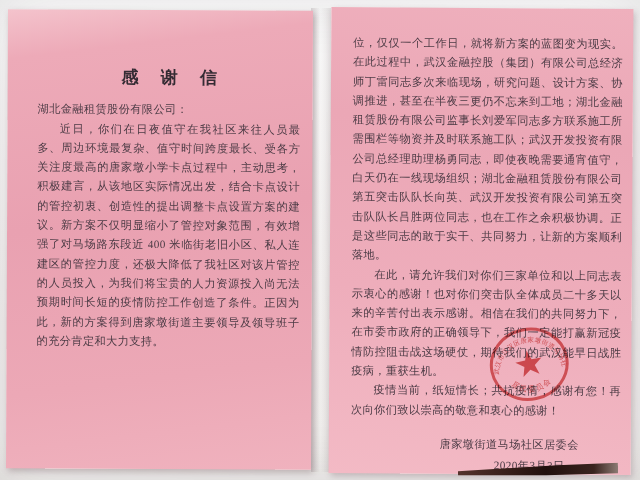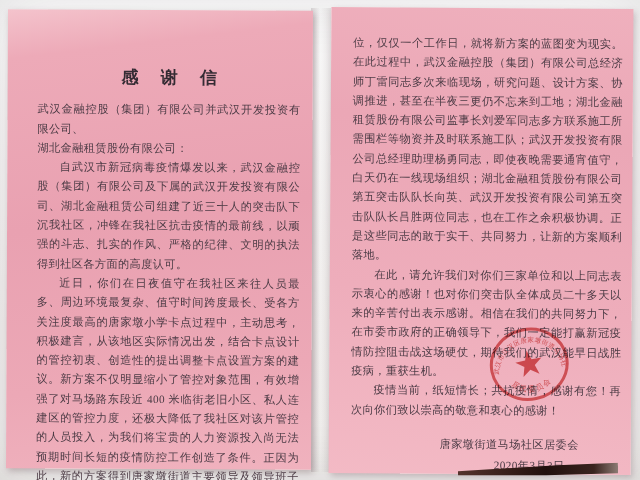--- a/index.html
+++ b/index.html
@@ -70,23 +70,21 @@
 </style>
 </head>
 <body>
 
 <div class="photo">
 
   <div class="gap-shadow"></div>
 
   <div class="page page-left">
     <div class="title">感 谢 信</div>
-    <p class="noindent">武汉金融控股（集团）有限公司并武汉开发投资有限公司、</p>
     <p class="noindent">湖北金融租赁股份有限公司：</p>
-    <p>自武汉市新冠病毒疫情爆发以来，武汉金融控股（集团）有限公司及下属的武汉开发投资有限公司、湖北金融租赁公司组建了近三十人的突击队下沉我社区，冲锋在我社区抗击疫情的最前线，以顽强的斗志、扎实的作风、严格的纪律、文明的执法得到社区各方面的高度认可。</p>
     <p>近日，你们在日夜值守在我社区来往人员最多、周边环境最复杂、值守时间跨度最长、受各方关注度最高的唐家墩小学卡点过程中，主动思考，积极建言，从该地区实际情况出发，结合卡点设计的管控初衷、创造性的提出调整卡点设置方案的建议。新方案不仅明显缩小了管控对象范围，有效增强了对马场路东段近 400 米临街老旧小区、私人连建区的管控力度，还极大降低了我社区对该片管控的人员投入，为我们将宝贵的人力资源投入尚无法预期时间长短的疫情防控工作创造了条件。正因为此，新的方案得到唐家墩街道主要领导及领导班子的充分肯定和大力支持。</p>
 
   </div>
 
   <div class="page page-right">
     <p class="noindent">位，仅仅一个工作日，就将新方案的蓝图变为现实。在此过程中，武汉金融控股（集团）有限公司总经济师丁雷同志多次来临现场，研究问题、设计方案、协调推进，甚至在半夜三更仍不忘来到工地；湖北金融租赁股份有限公司监事长刘爱军同志多方联系施工所需围栏等物资并及时联系施工队；武汉开发投资有限公司总经理助理杨勇同志，即使夜晚需要通宵值守，白天仍在一线现场组织；湖北金融租赁股份有限公司第五突击队队长向英、武汉开发投资有限公司第五突击队队长吕胜两位同志，也在工作之余积极协调。正是这些同志的敢于实干、共同努力，让新的方案顺利落地。</p>
     <p>在此，请允许我们对你们三家单位和以上同志表示衷心的感谢！也对你们突击队全体成员二十多天以来的辛苦付出表示感谢。相信在我们的共同努力下，在市委市政府的正确领导下，我们一定能打赢新冠疫情防控阻击战这场硬仗，期待我们的武汉能早日战胜疫病，重获生机。</p>
     <p>疫情当前，纸短情长；共抗疫情，感谢有您！再次向你们致以崇高的敬意和衷心的感谢！</p>
     <div class="sig">唐家墩街道马场社区居委会</div>
     <div class="dateline">2020年3月3日</div>

